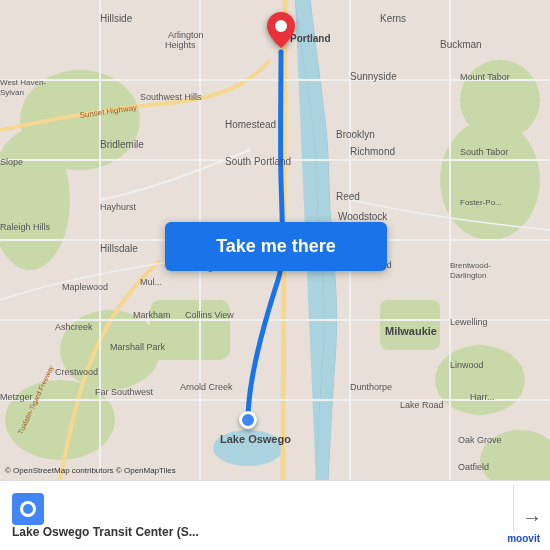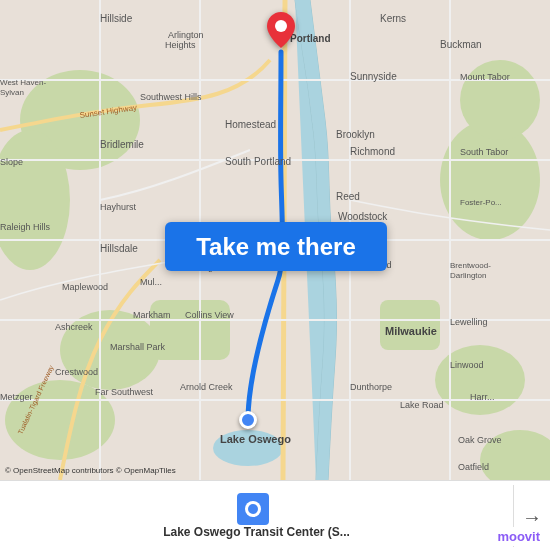--- a/index.html
+++ b/index.html
@@ -30,21 +30,21 @@
     #take-me-there-btn {
       position: absolute;
       top: 222px;
       left: 165px;
       width: 222px;
       height: 49px;
       background: #1a73e8;
       border: none;
       border-radius: 6px;
       color: white;
-      font-size: 24px;
+      font-size: 18px;
       font-weight: bold;
       cursor: pointer;
       display: flex;
       align-items: center;
       justify-content: center;
       box-shadow: 0 2px 8px rgba(0,0,0,0.3);
     }
 
     
     .marker-origin {
@@ -68,23 +68,23 @@
       width: 28px;
       height: 36px;
       filter: drop-shadow(0 2px 3px rgba(0,0,0,0.4));
     }
 
     
     #moovit-logo {
       position: absolute;
       bottom: 4px;
       right: 4px;
-      font-size: 13px;
+      font-size: 10px;
       font-weight: bold;
-      color: #8b5cf6;
+      color: #1d4ed8;
       background: white;
       padding: 2px 6px;
       border-radius: 3px;
     }
 
     
     #bottom-bar {
       position: absolute;
       bottom: 0;
       left: 0;
@@ -106,21 +106,20 @@
 
     .station-icon {
       width: 32px;
       height: 32px;
       margin-right: 8px;
       flex-shrink: 0;
     }
 
     .station-left {
       display: flex;
-      align-items: center;
       border-right: 1px solid #ddd;
     }
 
     .station-right {
       display: flex;
       align-items: center;
     }
 
     .station-name {
       font-size: 12px;

